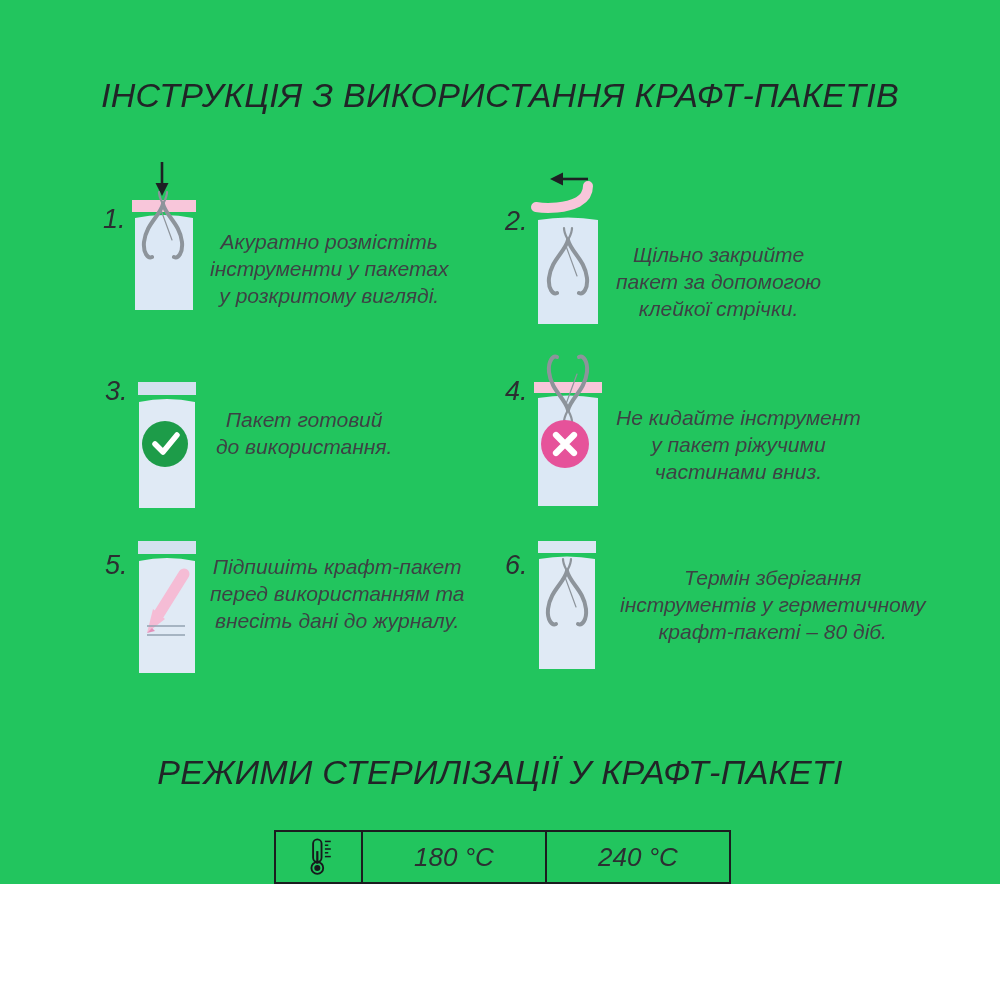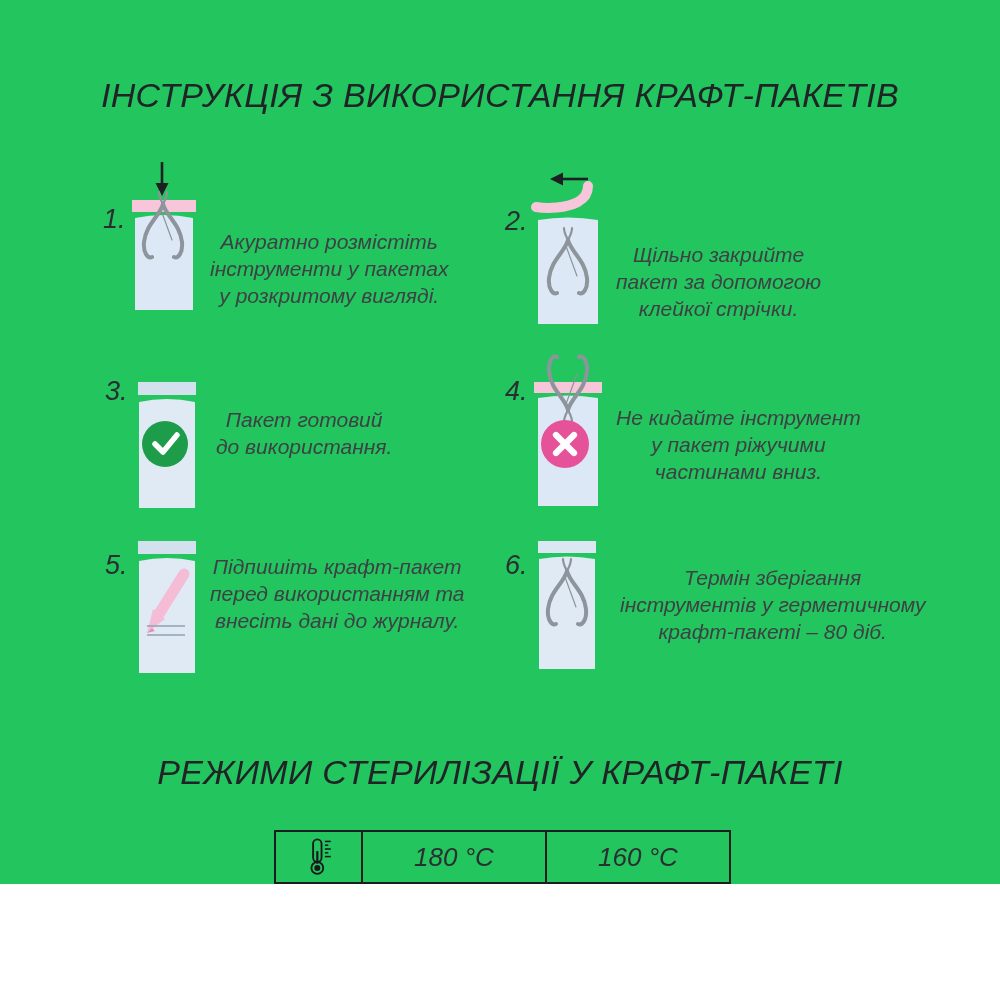--- a/index.html
+++ b/index.html
@@ -199,18 +199,18 @@
           <g stroke="#17191c" stroke-width="1.8">
             <line x1="26" y1="4.5" x2="33" y2="4.5"></line>
             <line x1="26" y1="9" x2="30" y2="9"></line>
             <line x1="26" y1="13.5" x2="33" y2="13.5"></line>
             <line x1="26" y1="18" x2="30" y2="18"></line>
             <line x1="26" y1="22.5" x2="33" y2="22.5"></line>
           </g>
         </svg>
       </td>
       <td><span>180 °C</span></td>
-      <td><span>160 °C</span></td>
+      <td><span>240 °C</span></td>
     </tr>
   </tbody>
     </table>
 
 </div>
 
 </body></html>

